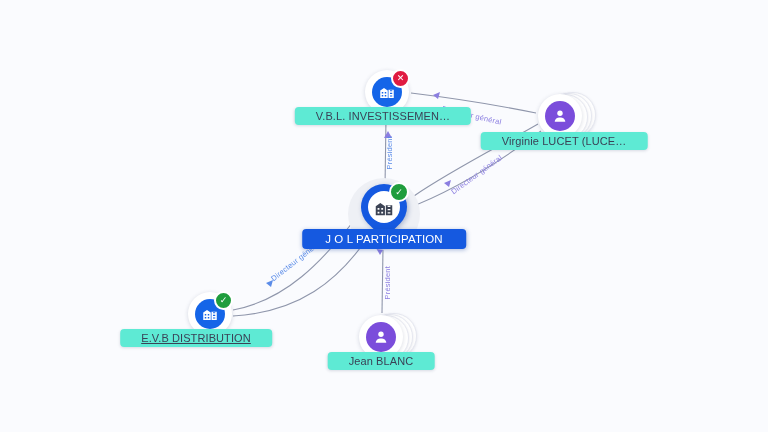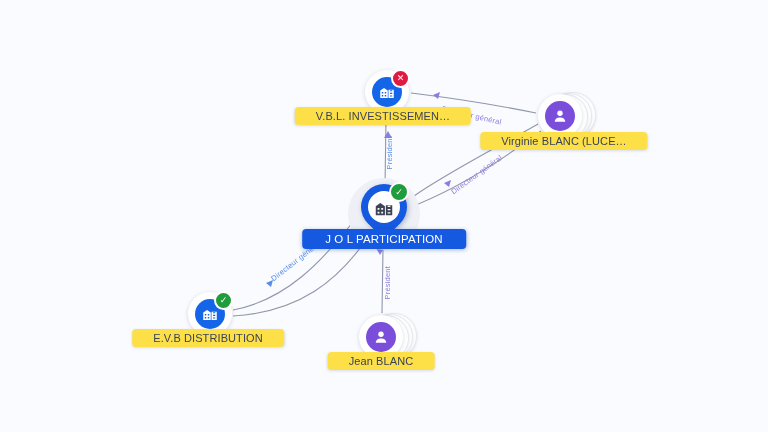--- a/index.html
+++ b/index.html
@@ -75,21 +75,21 @@
     display:flex;align-items:center;justify-content:center;
     color:#fff;font-size:9px;font-weight:bold;line-height:1;
   }
 
   
   .lbl{
     position:absolute;transform:translateX(-50%);
     white-space:nowrap;
     font-size:11px;letter-spacing:.1px;
     padding:3px 21px;border-radius:4px;
-    background:#fde047;color:#3a4256;
+    background:#5eead4;color:#3a4256;
     box-shadow:0 1px 3px rgba(40,50,90,.16);
   }
   .lbl.primary{
     background:#1559e0;color:#ffffff;font-size:11.5px;
     padding:4px 23px;border-radius:4px;
     box-shadow:0 1px 4px rgba(20,60,150,.35);
   }
 
   
   .elbl{
@@ -176,34 +176,34 @@
     <div class="disc" style="position:absolute;left:0;top:0;">
       <div class="inner person">
         <svg width="18" height="18" viewBox="0 0 24 24" aria-hidden="true">
           <circle cx="12" cy="8.4" r="3.6" fill="#ffffff"></circle>
           <path fill="#ffffff" d="M5 19.5c0-3.6 3.2-5.6 7-5.6s7 2 7 5.6z"></path>
         </svg>
       </div>
     </div>
   </div>
 </div>
-<div class="lbl" style="left:564px;top:132px;">Virginie BLANC (LUCE…</div>
+<div class="lbl" style="left:564px;top:132px;">Virginie LUCET (LUCE…</div>
 
 <div class="node" style="left:210px;top:314px;">
   <div class="disc">
     <div class="inner company">
       <svg width="18" height="18" viewBox="0 0 24 24" aria-hidden="true">
         <path fill="#ffffff" d="M3 20V10l5-3.4L13 10v10H3zm2-2h2v-2H5v2zm4 0h2v-2H9v2zm-4-4h2v-2H5v2zm4 0h2v-2H9v2z"></path>
         <path fill="#ffffff" d="M14 20V9h7v11h-7zm2-2h3v-1.5h-3V18zm0-3.5h3V13h-3v1.5zm0-3.5h3v-1.5h-3V11z"></path>
       </svg>
     </div>
     <div class="badge ok">✓</div>
   </div>
 </div>
-<div class="lbl" style="left:208px;top:329px;">E.V.B DISTRIBUTION</div>
+<div class="lbl" style="left:196px;top:329px;text-decoration:underline;">E.V.B DISTRIBUTION</div>
 
 <div class="node" style="left:381px;top:337px;">
   <div style="position:relative;width:44px;height:44px;">
     <div class="stack">
       <i></i>
         <i></i>
         <i></i>
     </div>
     <div class="disc" style="position:absolute;left:0;top:0;">
       <div class="inner person">

